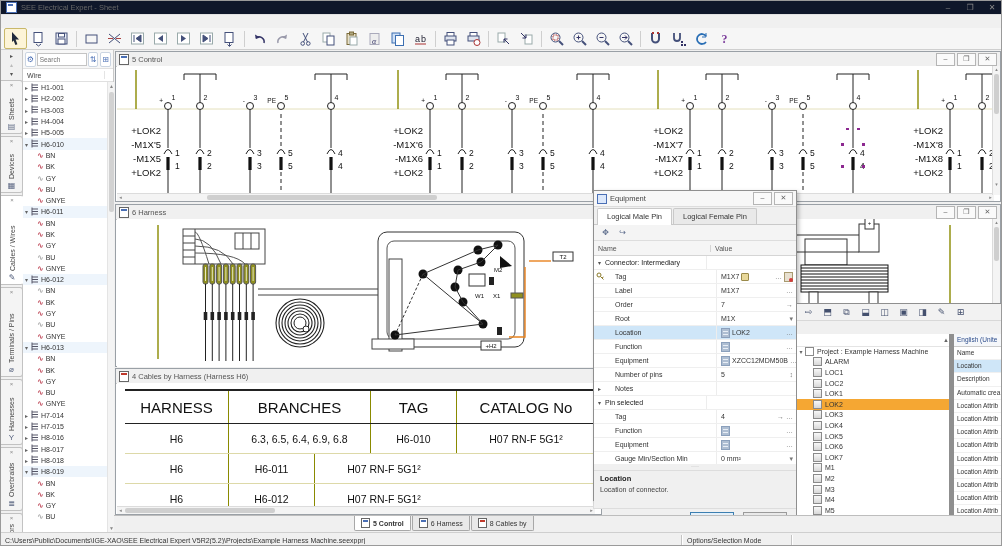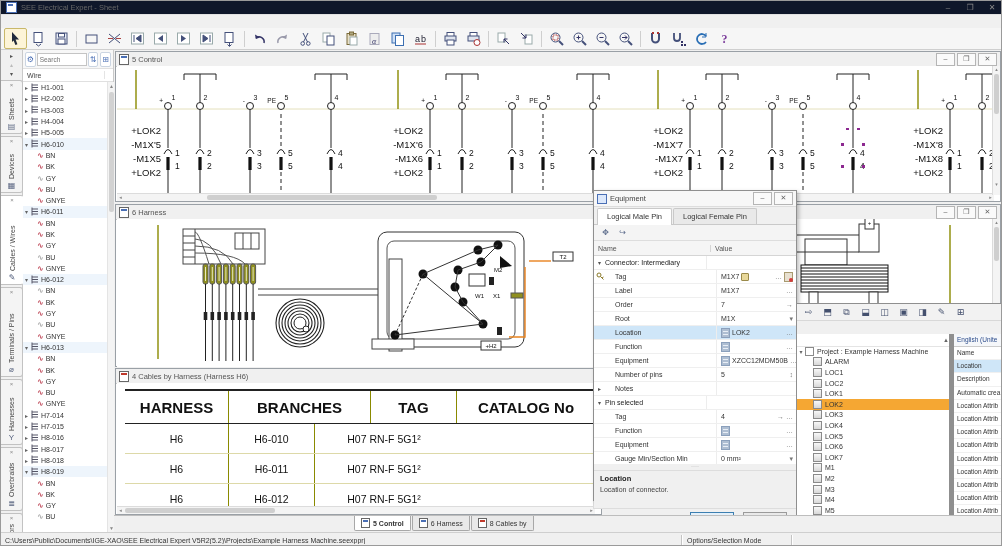--- a/index.html
+++ b/index.html
@@ -57,21 +57,21 @@
   .scroll-h{position:absolute;height:7px;background:#f4f4f4;border-top:1px solid #dcdcdc;}
   .scroll-h .thumb{position:absolute;top:1px;height:5px;background:#cfcfcf;border-radius:2px;}
   .scroll-v{position:absolute;width:7px;background:#f4f4f4;border-left:1px solid #dcdcdc;}
   .scroll-v .thumb{position:absolute;left:1px;width:5px;background:#cfcfcf;border-radius:2px;}
   .sar{position:absolute;font-size:5px;color:#888;width:7px;text-align:center;line-height:7px;}
   
   #cable-table{position:absolute;left:8px;top:6px;width:470px;}
   #cable-table .tophdr{border-top:2px solid #222;border-bottom:1px solid #222;}
   .ct-row{display:flex;}
   .ct-cell{box-sizing:border-box;text-align:center;font-family:"Liberation Sans",sans-serif;}
-  .ct-hd{font-weight:bold;font-size:15px;padding:8px 0 7px;color:#111;}
+  .ct-hd{font-weight:normal;font-size:15px;padding:8px 0 7px;color:#111;}
   .ct-bd{font-size:10.5px;padding:9px 0 8px;color:#111;}
   .olive-r{border-right:1.5px solid #8a8a00;}
   .ct-line{border-bottom:1px solid #ddd9a8;}
   
   #props{left:592px;top:189px;width:204px;height:311px;background:#f0f0f0;border:1px solid #8f8f8f;box-shadow:2px 2px 4px rgba(0,0,0,.25);}
   #props .ptitle{height:15px;background:#f7f7f7;border-bottom:1px solid #ddd;display:flex;align-items:center;font-size:7.5px;color:#444;}
   #props .ptitle .pi{width:8px;height:8px;border:1px solid #4a6fb5;background:#dce8fb;margin:0 3px;flex:none;}
   #ptabs{height:17px;display:flex;align-items:flex-end;padding-left:3px;border-bottom:1px solid #c9c9c9;}
   .ptab{height:15px;line-height:15px;padding:0 9px;font-size:7.5px;border:1px solid #c9c9c9;border-bottom:none;background:#e9e9e9;color:#333;margin-right:1px;border-radius:2px 2px 0 0;}
   .ptab.active{background:#fff;height:16px;margin-bottom:-1px;}
@@ -1119,20 +1119,21 @@
     <div style="position:absolute;left:1px;top:14px;right:8px;bottom:7px;background:#fff;overflow:hidden;">
       <div id="cable-table">
           <div class="ct-row tophdr">
             <div class="ct-cell ct-hd olive-r" style="width: 104px;">HARNESS</div>
             <div class="ct-cell ct-hd olive-r" style="width: 142px;">BRANCHES</div>
             <div class="ct-cell ct-hd olive-r" style="width: 86px;">TAG</div>
             <div class="ct-cell ct-hd" style="width: 138px;">CATALOG No</div>
           </div>
           <div class="ct-row ct-line">
             <div class="ct-cell ct-bd olive-r" style="width: 104px;">H6</div>
+            <div class="ct-cell ct-bd olive-r" style="width: 142px;">6.3, 6.5, 6.4, 6.9, 6.8</div>
             <div class="ct-cell ct-bd olive-r" style="width: 86px;">H6-010</div>
             <div class="ct-cell ct-bd" style="width: 138px;">H07 RN-F 5G1²</div>
           </div>
           <div class="ct-row ct-line">
             <div class="ct-cell ct-bd olive-r" style="width: 104px;">H6</div>
             <div class="ct-cell ct-bd olive-r" style="width: 86px;">H6-011</div>
             <div class="ct-cell ct-bd" style="width: 138px;">H07 RN-F 5G1²</div>
           </div>
           <div class="ct-row ct-line">
             <div class="ct-cell ct-bd olive-r" style="width: 104px;">H6</div>

